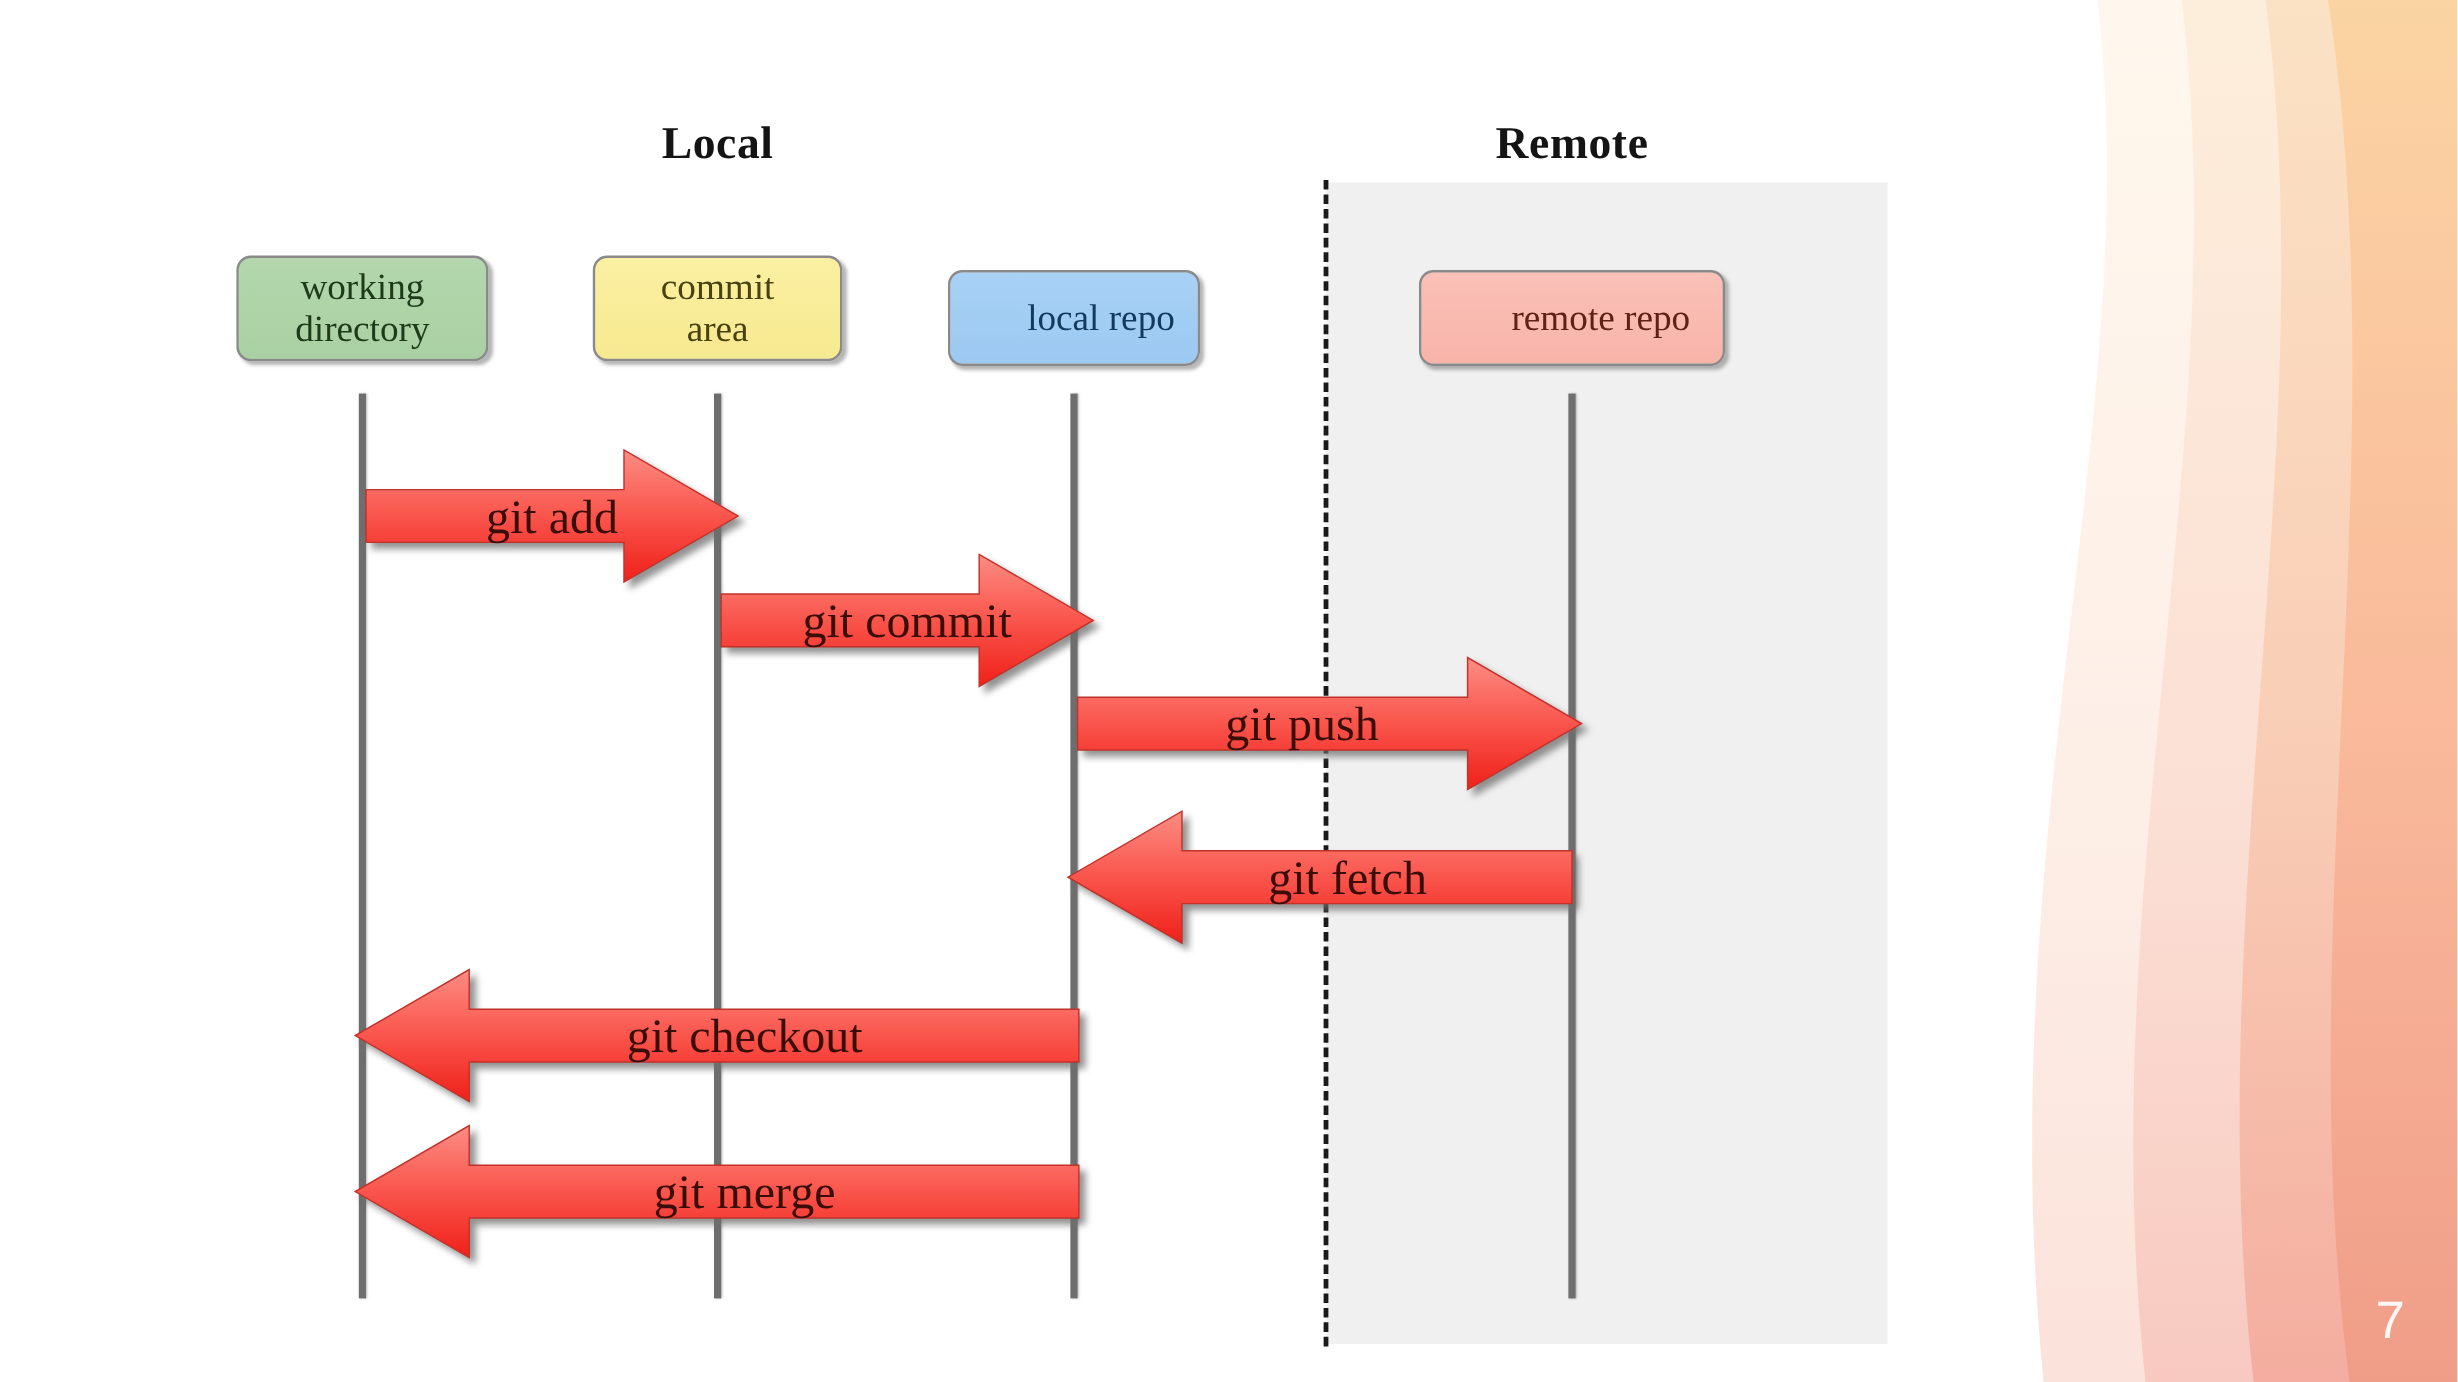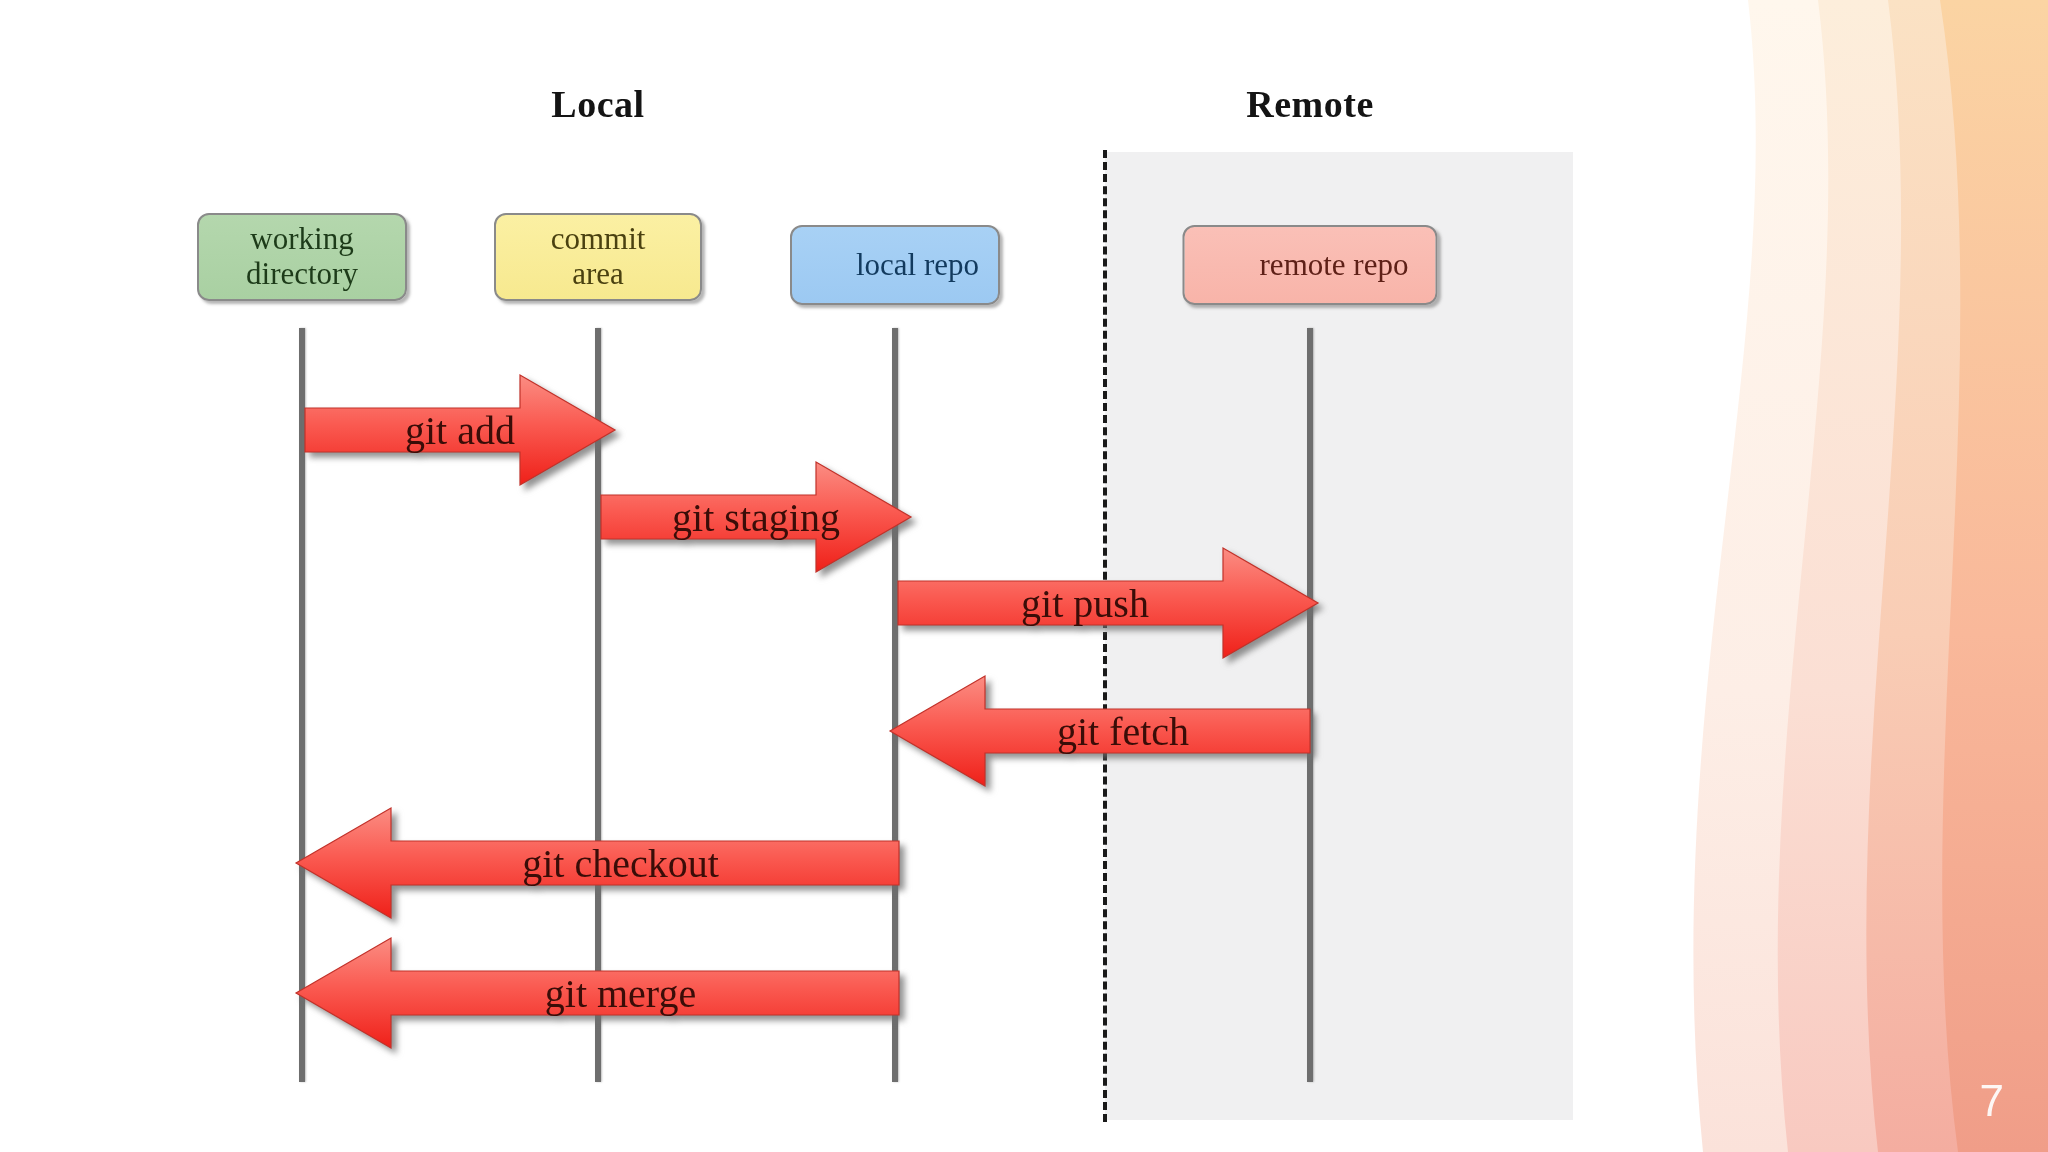--- a/index.html
+++ b/index.html
@@ -48,20 +48,21 @@
 
   
   .heading {
     position: absolute;
     font-weight: bold;
     font-size: 38px;
     color: #141414;
     letter-spacing: 0.5px;
     white-space: nowrap;
     transform: translateX(-50%);
+    margin-top: 16px;
   }
 
   
   .node {
     position: absolute;
     box-sizing: border-box;
     border-radius: 12px;
     border: 2px solid #8a8a8a;
     display: flex;
     align-items: center;
@@ -210,21 +211,21 @@
     <svg width="310" height="110" viewBox="0 0 310 110" preserveAspectRatio="none">
       <defs>
         <linearGradient id="ar2" x1="0" y1="0" x2="0" y2="1">
           <stop offset="0%" stop-color="#fb8d83"></stop>
           <stop offset="45%" stop-color="#fa5a51"></stop>
           <stop offset="100%" stop-color="#ef2019"></stop>
         </linearGradient>
       </defs>
       <path d="M 0 33 L 215 33 L 215 0 L 310 55 L 215 110 L 215 77 L 0 77 Z" fill="url(#ar2)" stroke="#c2322a" stroke-width="1.2"></path>
     </svg>
-    <div class="arrow-label">git staging</div>
+    <div class="arrow-label">git commit</div>
   </div>
 
   <div class="arrow" style="left:898px; top:548px; width:420px; height:110px;">
     <svg width="420" height="110" viewBox="0 0 420 110" preserveAspectRatio="none">
       <defs>
         <linearGradient id="ar3" x1="0" y1="0" x2="0" y2="1">
           <stop offset="0%" stop-color="#fb8d83"></stop>
           <stop offset="45%" stop-color="#fa5a51"></stop>
           <stop offset="100%" stop-color="#ef2019"></stop>
         </linearGradient>

